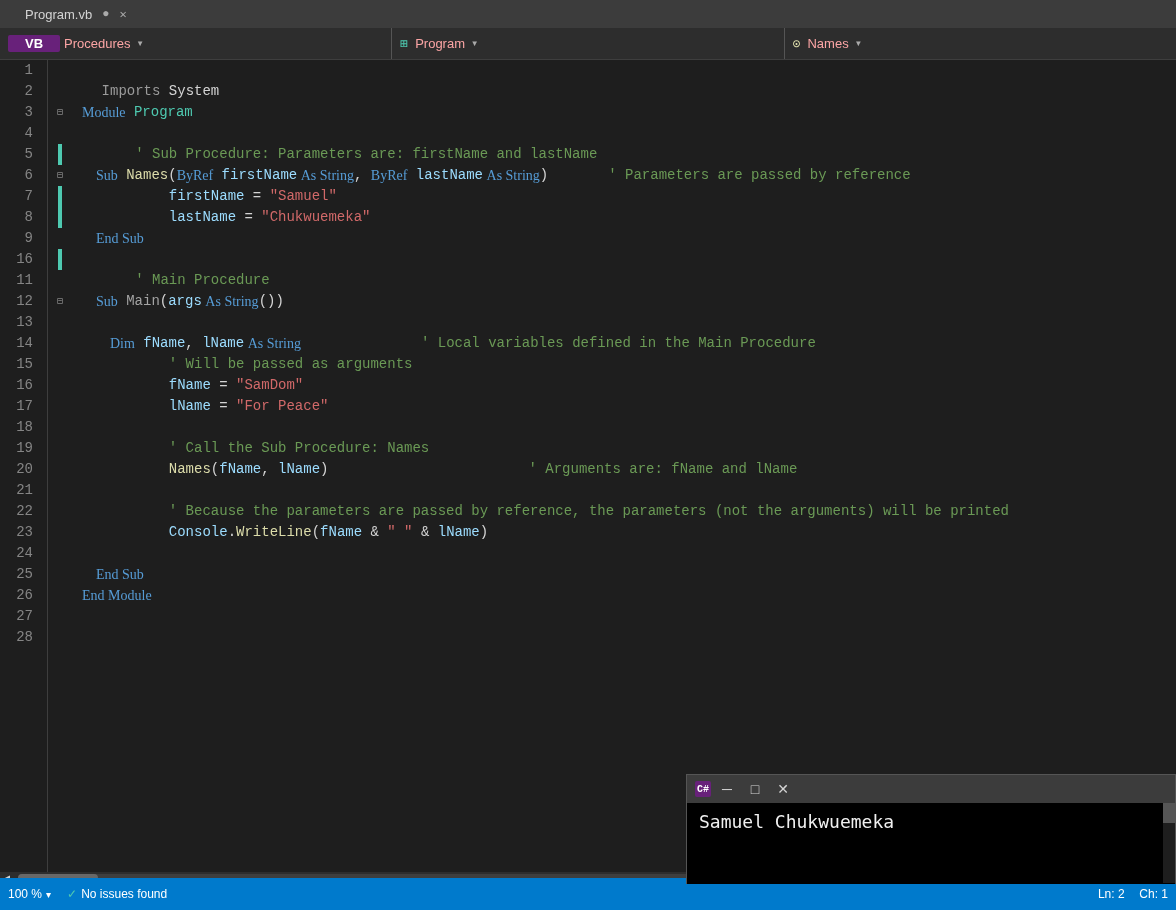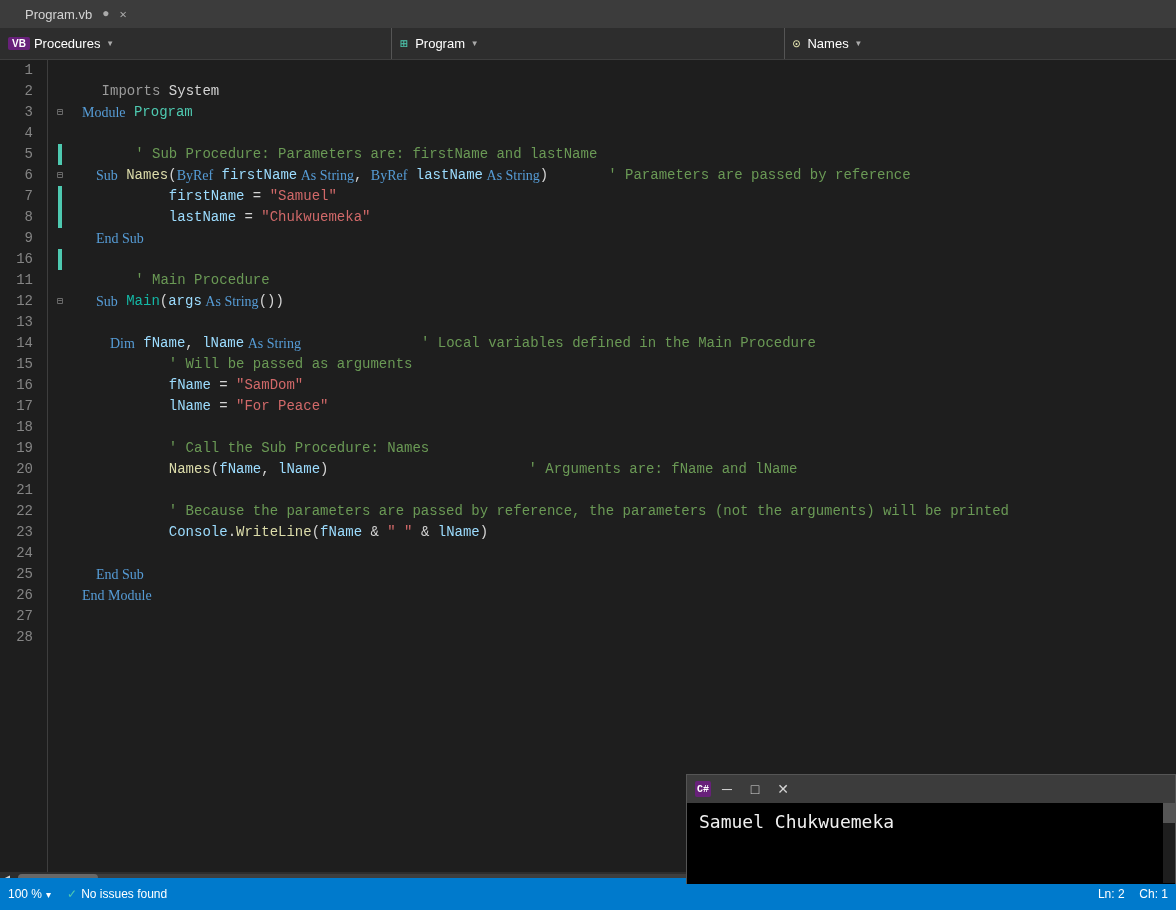--- a/index.html
+++ b/index.html
@@ -29,27 +29,27 @@
       height: 100%;
       padding: 0 8px;
       border-right: 1px solid #555;
       gap: 4px;
       flex: 1;
     }
     .breadcrumb-section:last-child { border-right: none; }
     .vb-badge {
       background: #68217a;
       color: white;
-      font-size: 10px;
+      font-size: 13px;
       font-family: 'Segoe UI', sans-serif;
       font-weight: bold;
-      padding: 1px 4px;
+      padding: 1px 17px;
       border-radius: 2px;
     }
-    .breadcrumb-text { color: #ffffff; font-size: 13px; font-family: 'Segoe UI', sans-serif; }
+    .breadcrumb-text { color: #fca5a5; font-size: 13px; font-family: 'Segoe UI', sans-serif; }
     .breadcrumb-arrow { color: #aaa; font-size: 12px; margin: 0 2px; }
 
     
     .editor-area {
       background: #1e1e1e;
       height: calc(910px - 28px - 32px - 26px);
       display: flex;
       overflow: hidden;
       position: relative;
     }
@@ -357,21 +357,21 @@
     <div class="code-line">
       <span class="bp-area"></span>
       <span class="comment-green">&nbsp;&nbsp;&nbsp;&nbsp;&nbsp;&nbsp;&nbsp;&nbsp;' Main Procedure</span>
     </div>
 
     <div class="code-line">
       <span class="bp-area">
         <span class="collapse-icon" style="color:#858585;">⊟</span>
       </span>
       <span class="kw-blue">&nbsp;&nbsp;&nbsp;&nbsp;&nbsp;&nbsp;&nbsp;&nbsp;Sub</span>
-      <span style="color:#14b8a6;">&nbsp;Main</span>
+      <span style="color:#a3a3a3;">&nbsp;Main</span>
       <span class="text-default">(</span>
       <span style="color:#9cdcfe;">args</span>
       <span class="kw-blue">&nbsp;As</span>
       <span class="kw-blue">&nbsp;String</span>
       <span class="text-default">())</span>
     </div>
 
     <div class="code-line">
       <span class="bp-area"></span>
     </div>

